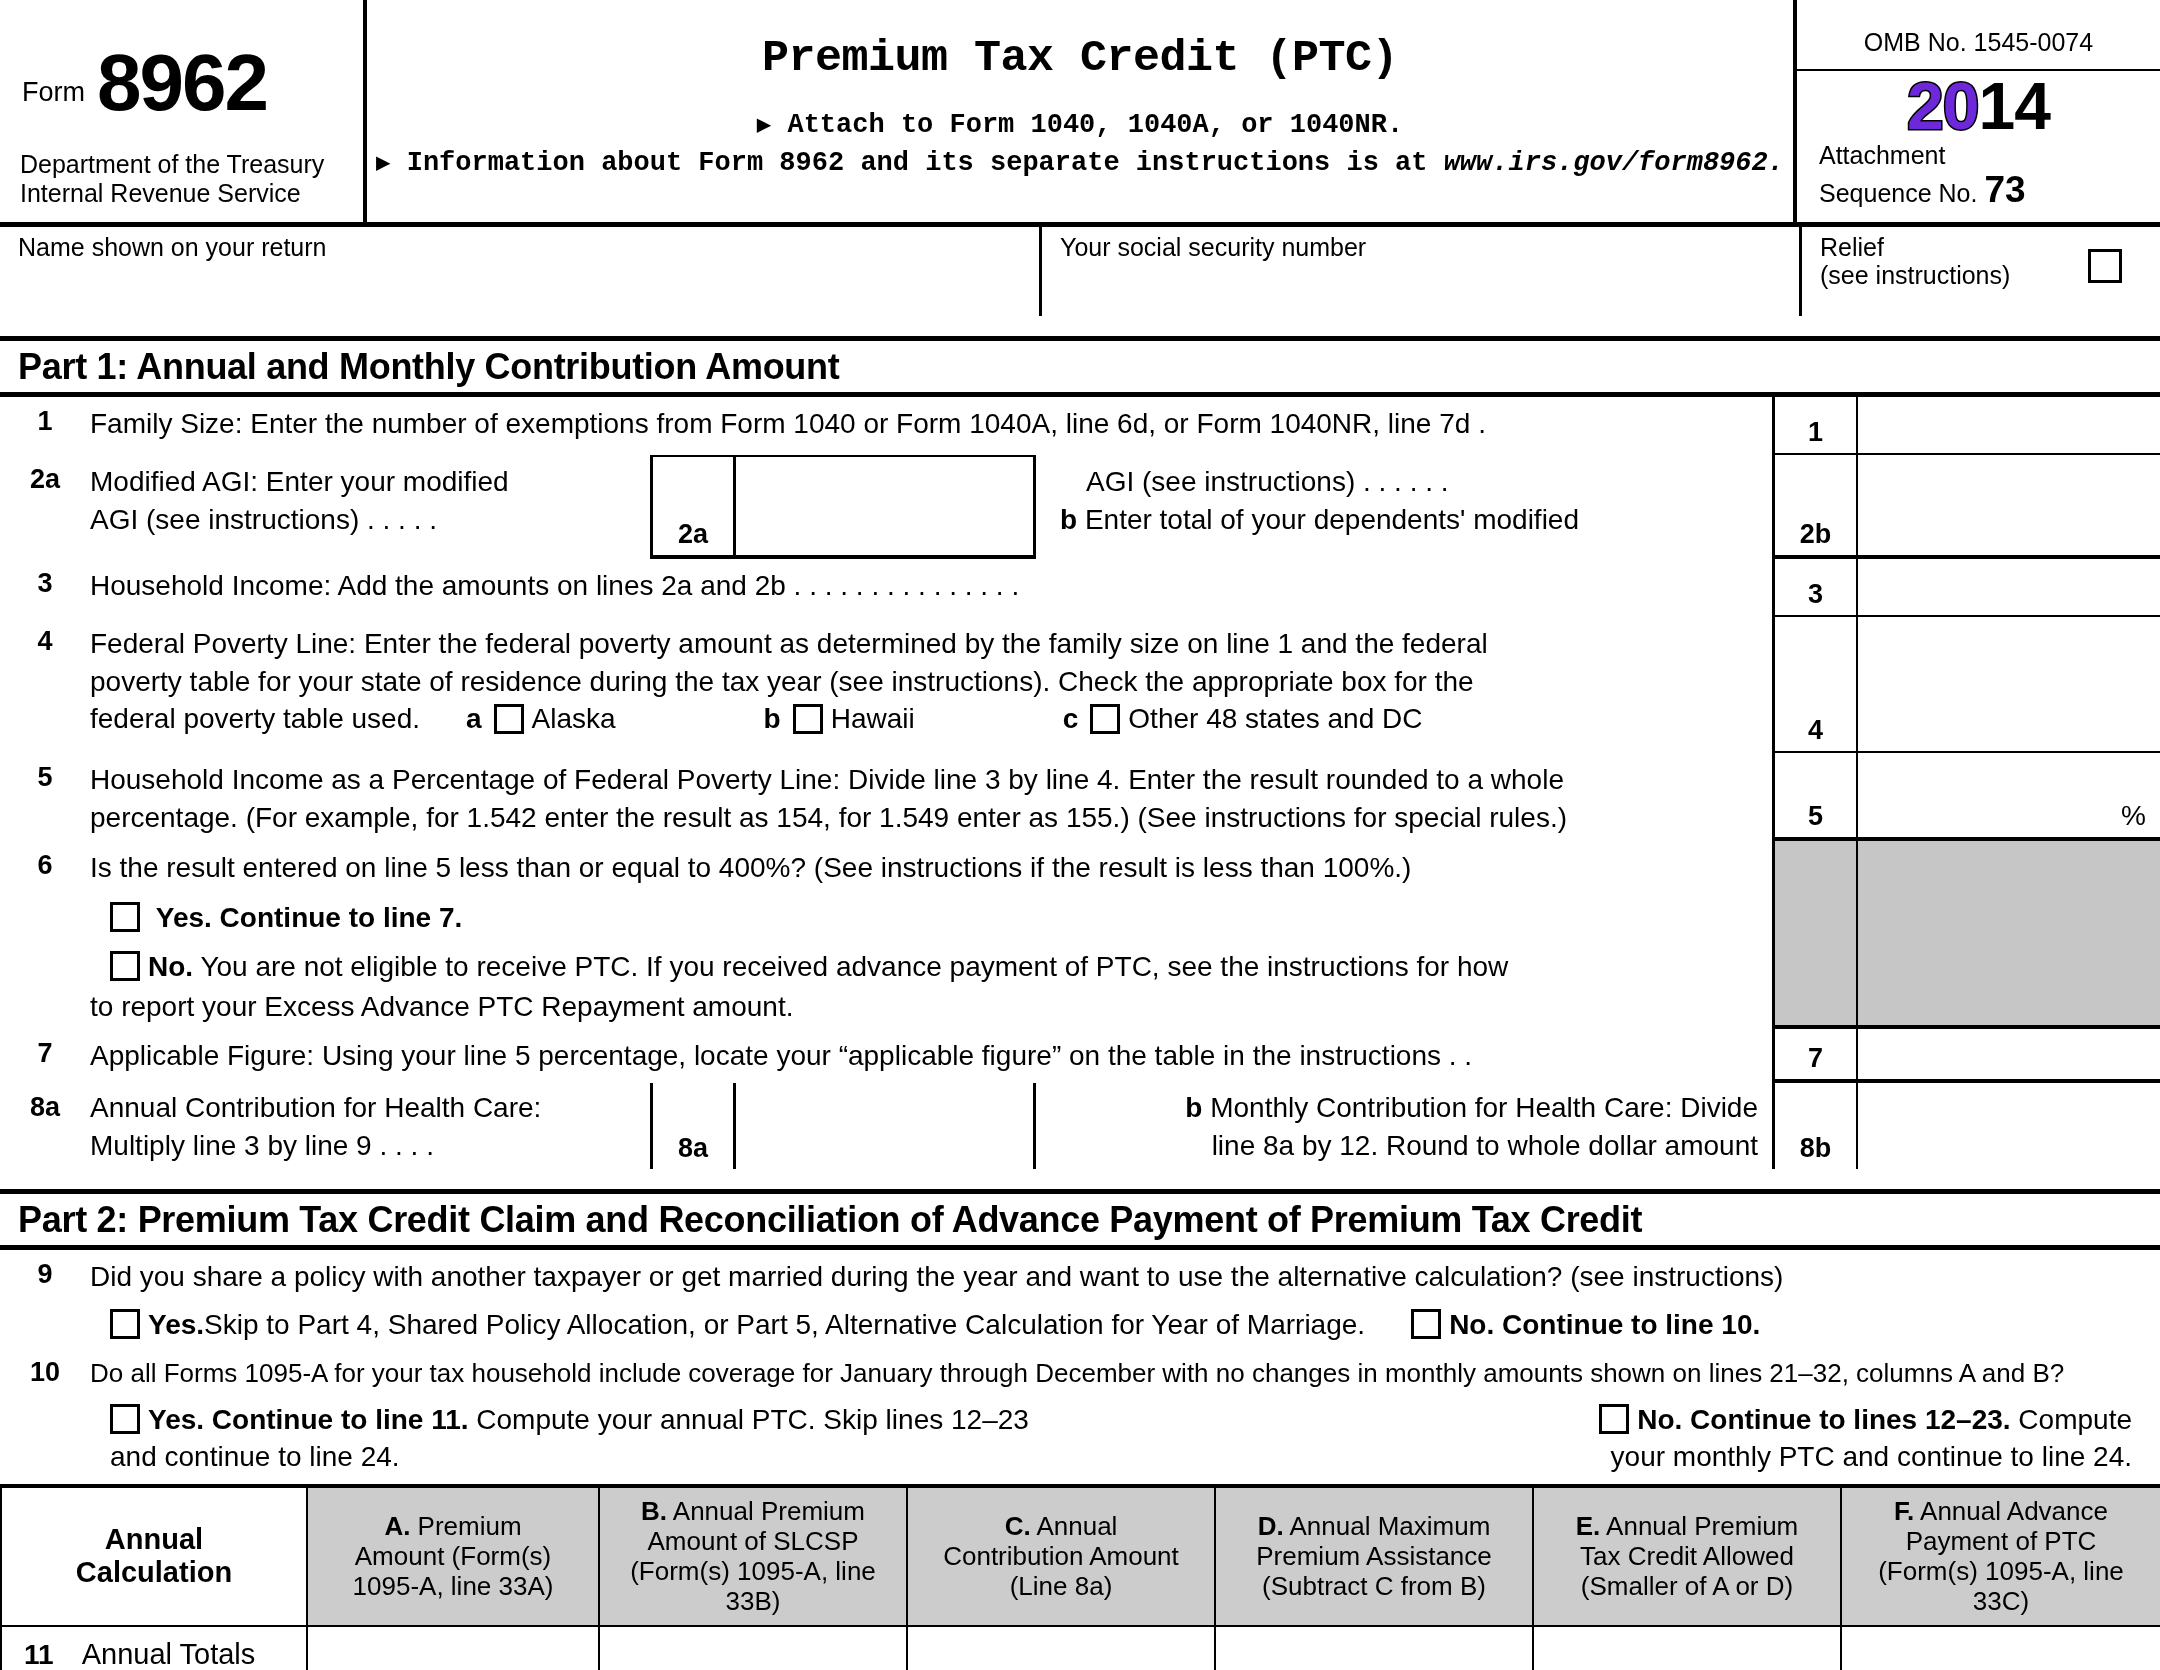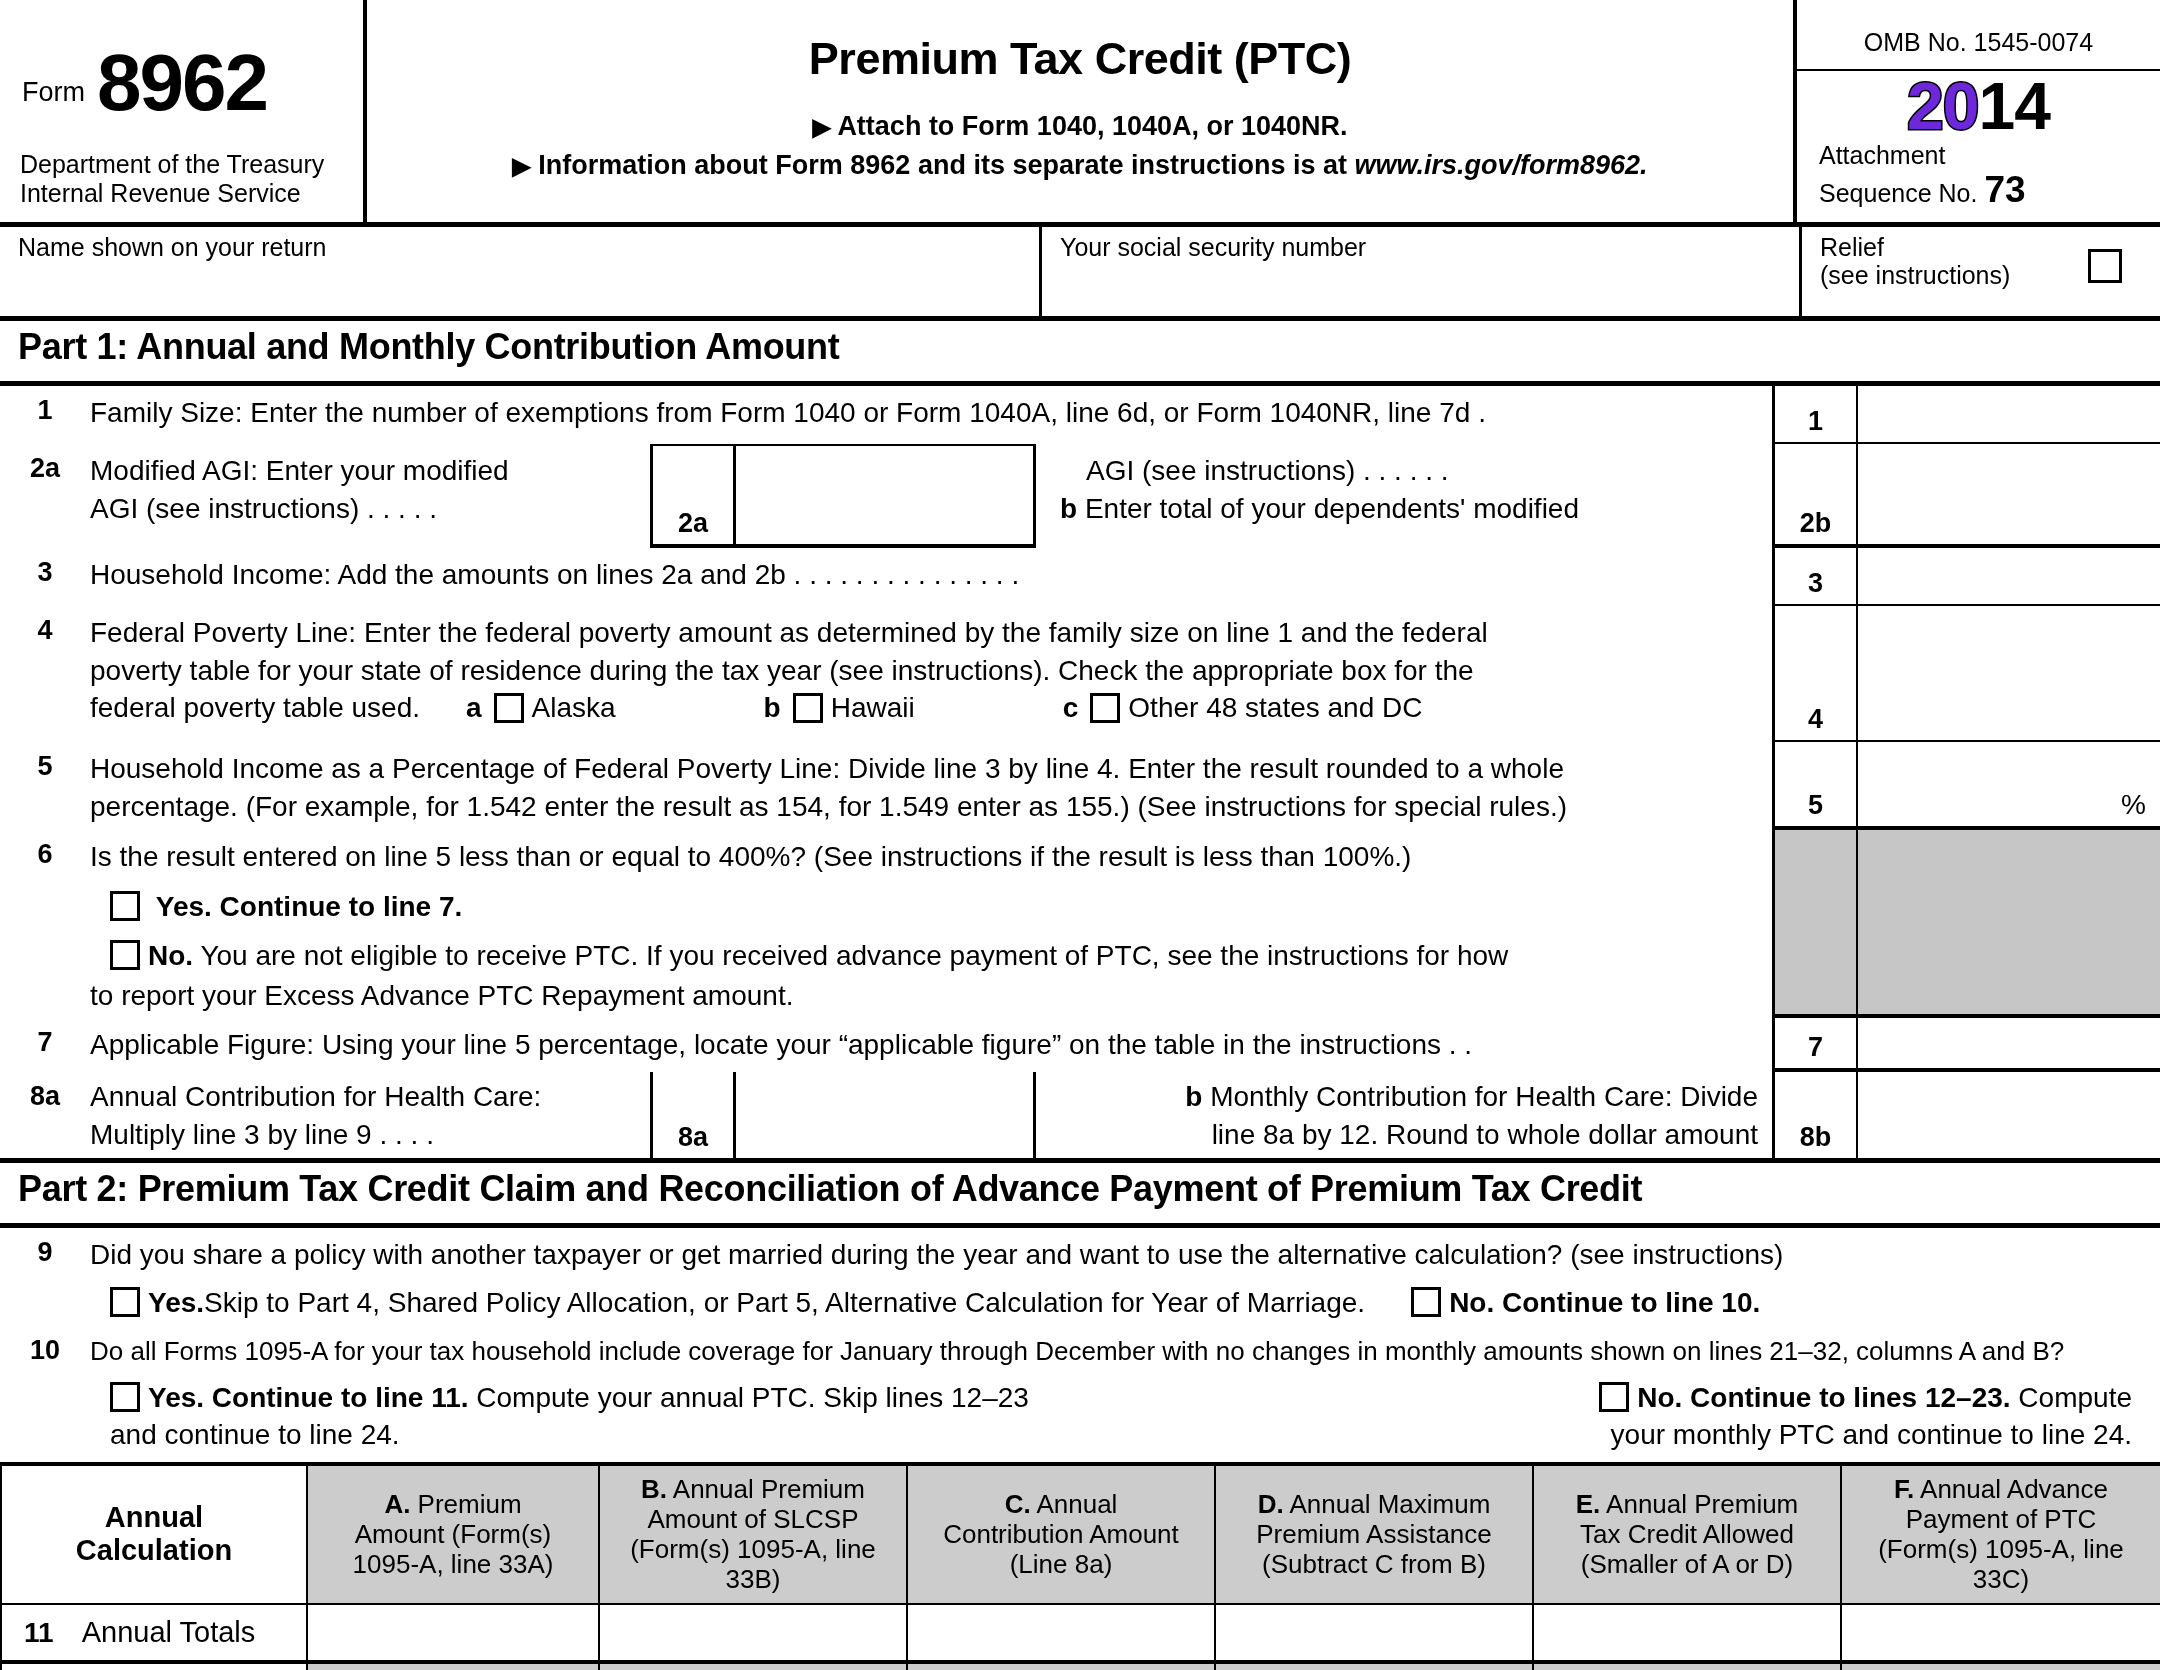--- a/index.html
+++ b/index.html
@@ -22,21 +22,21 @@
     border-right: 4px solid #000;
   }
   .form-line { position: absolute; left: 22px; bottom: 106px; display: flex; align-items: flex-end; }
   .form-word { font-size: 27px; padding-bottom: 8px; }
   .form-num { font-size: 80px; font-weight: bold; letter-spacing: -2px; line-height: 0.82; margin-left: 12px; }
   .dept {
     position: absolute; left: 20px; bottom: 14px;
     font-size: 25px; line-height: 1.16;
   }
   .hdr-mid {
-    width: 1426px; position: relative; text-align: center;
+    width: 1426px; position: relative; text-align: center; font-family: Liberation Mono, monospace;
   }
   .title-main { font-size: 45px; font-weight: bold; margin-top: 33px; letter-spacing: -0.5px;}
   .attach1 { font-size: 27px; font-weight: bold; margin-top: 26px; }
   .attach2 { font-size: 27px; font-weight: bold; margin-top: 8px; }
   .arrow { font-size: 24px; }
   .ital { font-style: italic; }
   .hdr-right {
     width: 367px; position: relative;
     border-left: 4px solid #000;
     text-align: center;
@@ -63,21 +63,21 @@
   .reliefcell { width: 358px; padding: 6px 0 0 18px; font-size: 25px; line-height: 1.12; position: relative; }
   .reliefbox {
     position: absolute; right: 38px; top: 22px;
     width: 34px; height: 34px; border: 3px solid #000; background: #fff;
   }
 
   
   .partbar {
     width: 2160px; font-size: 36px; font-weight: bold;
     border-top: 5px solid #000; border-bottom: 5px solid #000;
-    padding: 5px 0 13px 18px; letter-spacing: -0.3px;
+    padding: 5px 0 4px 18px; letter-spacing: -0.3px; margin-top: 20px;
   }
 
   
   .row { display: flex; width: 2160px; position: relative; }
   .num { width: 90px; text-align: center; font-size: 27px; font-weight: bold; flex: none; padding-top: 9px; }
   .body { flex: 1; font-size: 28px; line-height: 1.34; padding-top: 8px; padding-right: 12px; }
   .dots { letter-spacing: 10px; }
 
   
   .amtlbl {

